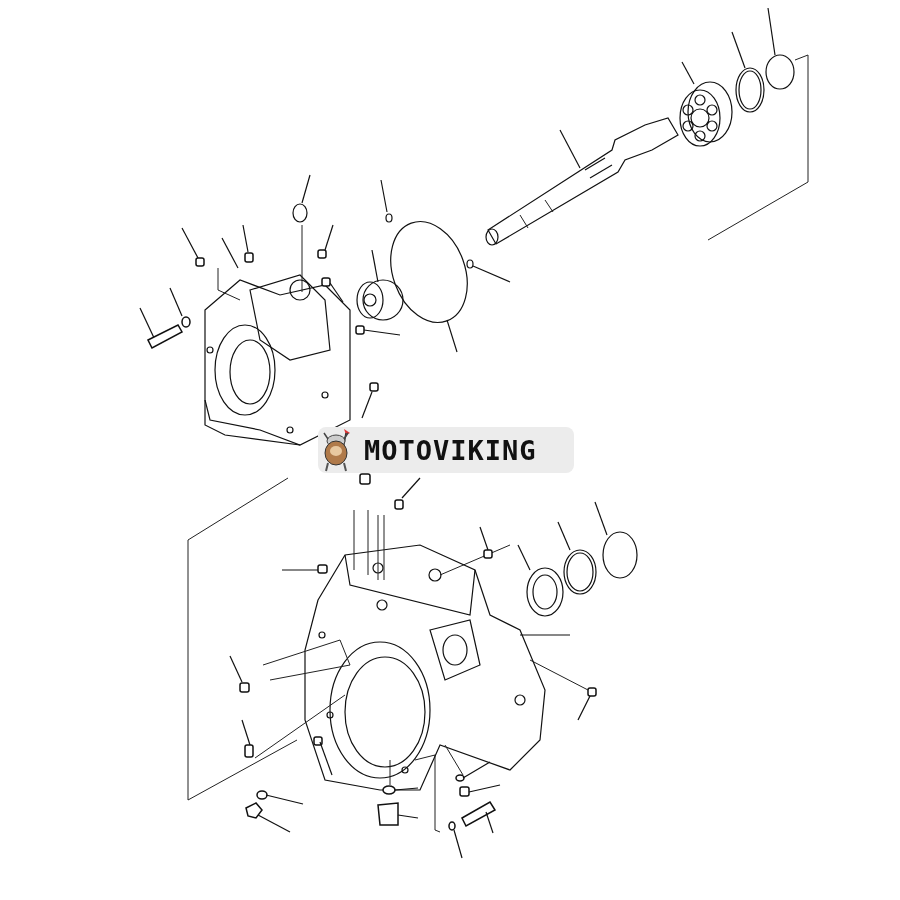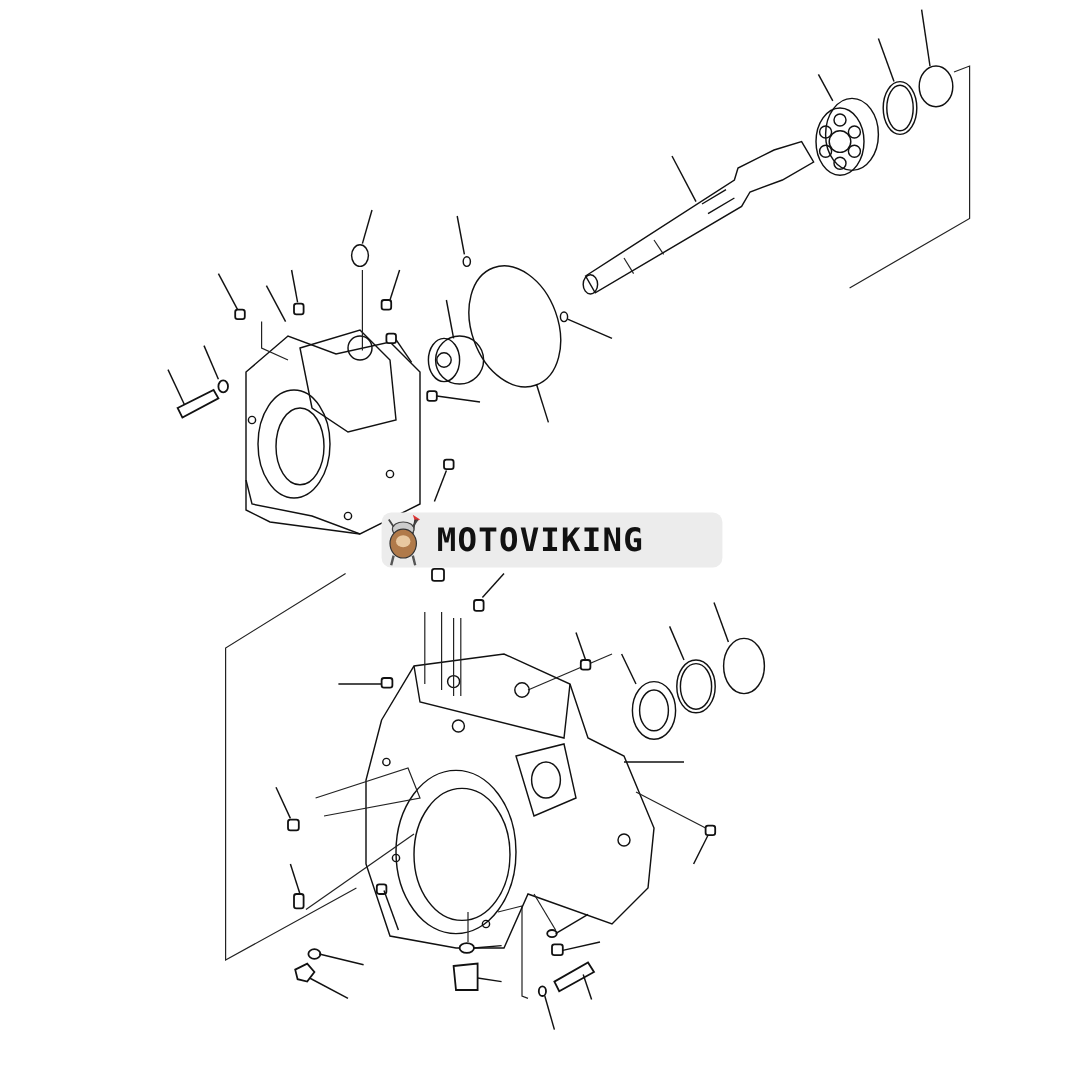--- a/index.html
+++ b/index.html
@@ -1,21 +1,21 @@
 <!DOCTYPE html>
 <html><head>
 <meta charset="utf-8">
 <style>
   html, body { margin:0; padding:0; background:#ffffff; }
   body { width:900px; height:900px; position:relative; overflow:hidden; font-family:"DejaVu Sans", sans-serif; }
   #diagram { position:absolute; left:0; top:0; width:900px; height:900px; }
   .ln { stroke:#111; stroke-width:1.2; fill:none; }
   .lt { stroke:#222; stroke-width:1; fill:none; }
   .pt { stroke:#111; stroke-width:1.5; fill:#fff; }
-  .wm { position:absolute; left:318px; top:427px; width:284px; height:46px; background:#ececec; border-radius:8px; display:flex; align-items:center; }
+  .wm { position:absolute; left:318px; top:427px; width:256px; height:46px; background:#ececec; border-radius:8px; display:flex; align-items:center; }
   .wm-logo { width:44px; height:46px; position:relative; }
   .wm-text { font-family:"DejaVu Sans Mono", monospace; font-weight:bold; font-size:27px; color:#111; letter-spacing:1px; margin-left:2px; }
 </style>
 </head>
 <body>
 
 <svg id="diagram" viewBox="0 0 900 900" xmlns="http://www.w3.org/2000/svg">
 
   <g>
     <polyline class="lt" points="795,60 808,55 808,182 708,240"></polyline>

